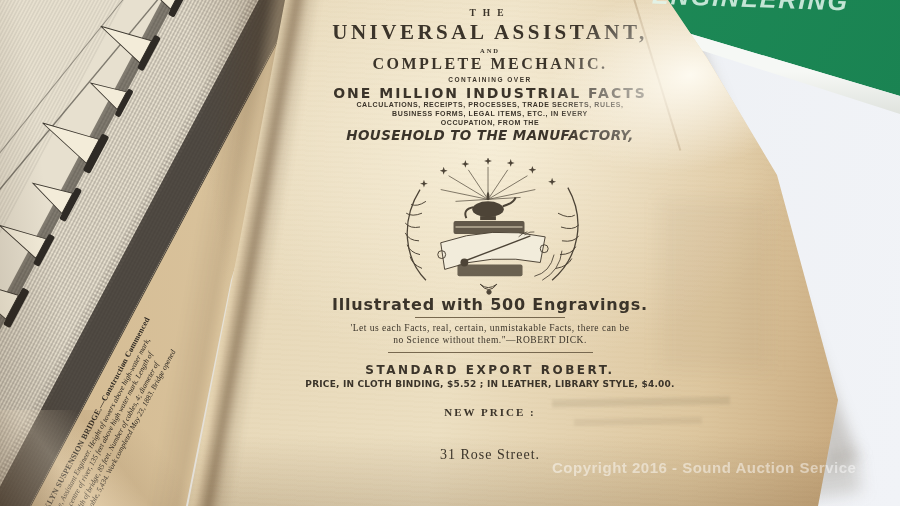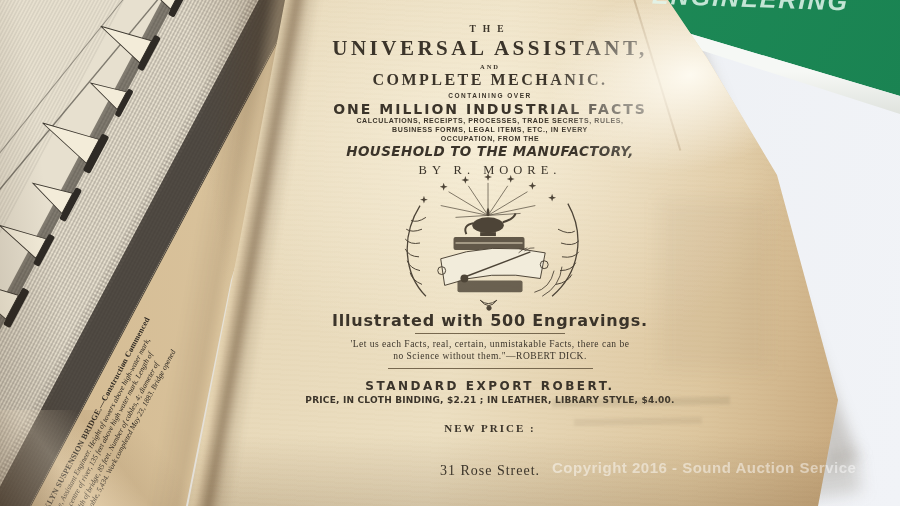--- a/index.html
+++ b/index.html
@@ -61,21 +61,21 @@
   .crease{left:656px;top:-6px;width:2px;height:160px;transform:rotate(-17deg);
     background:rgba(150,118,78,.35);}
   .ghost1{left:552px;top:398px;width:178px;height:8px;background:rgba(115,100,70,.14);
     filter:blur(1.6px);transform:rotate(-1deg);}
   .ghost2{left:574px;top:418px;width:128px;height:7px;background:rgba(115,100,70,.11);
     filter:blur(1.6px);transform:rotate(-1deg);}
   .ghost3{left:660px;top:200px;width:110px;height:170px;background:rgba(140,118,82,.07);
     filter:blur(9px);}
 
   
-  .tp-text{left:295px;top:16px;width:390px;height:422px;color:#3b342a;text-decoration:underline;}
+  .tp-text{left:295px;top:0;width:390px;height:422px;color:#3b342a;text-decoration:underline;}
   .tp-text span{left:0;right:0;text-align:center;white-space:nowrap;}
   .l-the   {top:8px;  font-weight:700;font-size:9.5px;letter-spacing:7px;}
   .l-title {top:20px; font-size:21px;font-weight:600;letter-spacing:3.5px;}
   .l-and   {top:47px; font-weight:700;font-size:6.5px;letter-spacing:2px;}
   .l-sub   {top:55px; font-size:16px;font-weight:600;letter-spacing:2.5px;}
   .l-cont  {top:76px; font-weight:700;font-size:6.5px;letter-spacing:1.5px;font-family:"Liberation Sans",sans-serif;}
   .l-million{top:85px;font-family:"DejaVu Sans",sans-serif;font-weight:700;font-size:14px;letter-spacing:2px;}
   .l-d1    {top:101px;font-family:"Liberation Sans",sans-serif;font-weight:700;font-size:7px;letter-spacing:.6px;}
   .l-d2    {top:110px;font-family:"Liberation Sans",sans-serif;font-weight:700;font-size:7px;letter-spacing:.6px;}
   .l-d3    {top:119px;font-family:"Liberation Sans",sans-serif;font-weight:700;font-size:7px;letter-spacing:.6px;}
@@ -184,21 +184,20 @@
       <span class="l-the">THE</span>
       <span class="l-title">UNIVERSAL  ASSISTANT,</span>
       <span class="l-and">AND</span>
       <span class="l-sub">COMPLETE  MECHANIC.</span>
       <span class="l-cont">CONTAINING OVER</span>
       <span class="l-million">ONE MILLION INDUSTRIAL FACTS</span>
       <span class="l-d1">CALCULATIONS, RECEIPTS, PROCESSES, TRADE SECRETS, RULES,</span>
       <span class="l-d2">BUSINESS FORMS, LEGAL ITEMS, ETC., IN EVERY</span>
       <span class="l-d3">OCCUPATION, FROM THE</span>
       <span class="l-house">HOUSEHOLD TO THE MANUFACTORY,</span>
-      <span class="l-by">BY R. MOORE.</span>
 
       <div class="emblem">
         <svg viewBox="0 0 210 140">
           <defs>
               <g id="st">
                 <path d="M0,-4 L1,-1 L4,0 L1,1 L0,4 L-1,1 L-4,0 L-1,-1 Z" fill="#4d4437"></path>
               </g>
             </defs>
           <use href="#st" x="38" y="26"></use>
             <use href="#st" x="58" y="13"></use>
@@ -243,21 +242,21 @@
           </g>
         </svg>
       </div>
 
       <span class="l-illus">Illustrated with 500 Engravings.</span>
       <div class="rule rule1"></div>
       <span class="l-q1">'Let us each Facts, real, certain, unmistakable Facts, there can be</span>
       <span class="l-q2">no Science without them."—ROBERT DICK.</span>
       <div class="rule rule2"></div>
       <span class="l-ed">STANDARD EXPORT ROBERT.</span>
-      <span class="l-price">PRICE, IN CLOTH BINDING, $2.21 ; IN LEATHER, LIBRARY STYLE, $4.00.</span>
+      <span class="l-price">PRICE, IN CLOTH BINDING, $5.52 ; IN LEATHER, LIBRARY STYLE, $4.00.</span>
       <span class="l-city">NEW PRICE :</span>
       <span class="l-addr">31 Rose Street.</span>
     </div>
     <div class="ghost1"></div>
     <div class="ghost2"></div>
     <div class="crease"></div>
     <div class="glare"></div>
   </div>
 
   <div class="gutter"></div>

